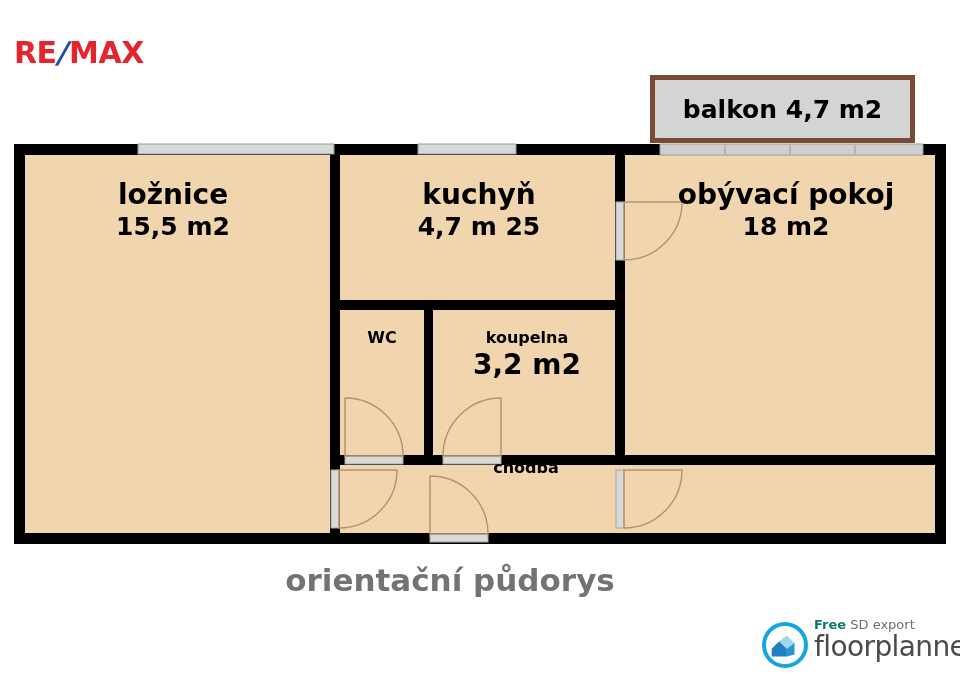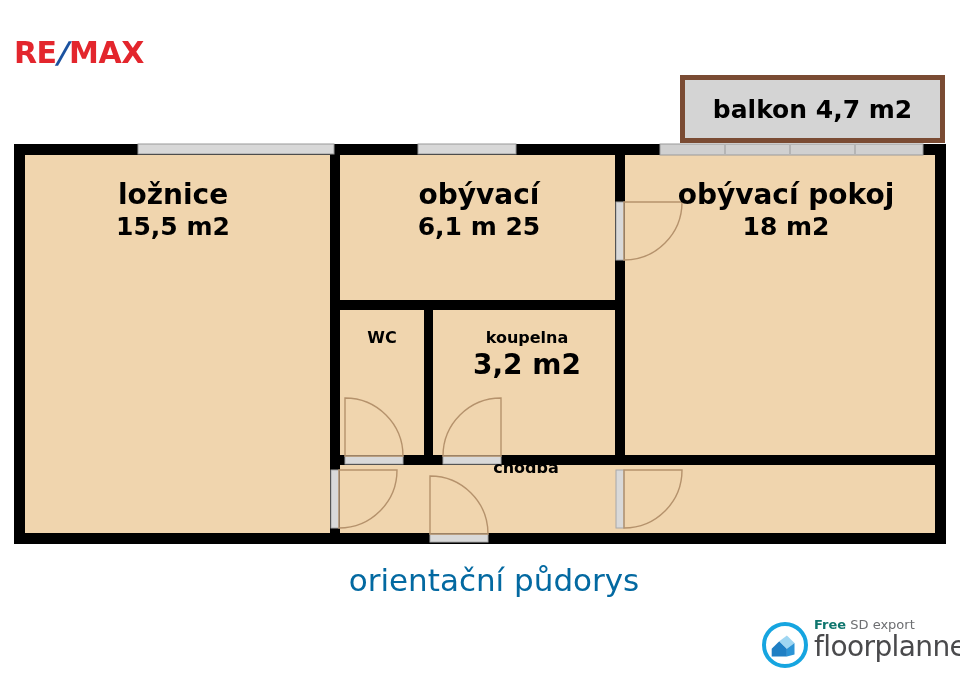--- a/index.html
+++ b/index.html
@@ -41,21 +41,20 @@
     left: 650px;
     top: 75px;
     width: 265px;
     height: 68px;
     background: #d4d4d4;
     border: 5px solid #7a4b33;
     box-sizing: border-box;
     display: flex;
     align-items: center;
     justify-content: center;
-    margin-left: 30px;
   }
   #balcony-label {
     font-size: 25px;
     font-weight: bold;
     color: #000;
     white-space: nowrap;
   }
 
   
   #plan {
@@ -88,23 +87,22 @@
   #label-chodba    { left: 430px; top: 458px; width: 192px; }
 
   
   #caption {
     position: absolute;
     left: 0;
     top: 562px;
     width: 900px;
     text-align: center;
     font-size: 31px;
-    font-weight: normal;
-    color: #0369a1;
-    padding-left: 44px;
+    font-weight: bold;
+    color: #737373;
   }
 
   
   #fp-logo {
     position: absolute;
     left: 762px;
     top: 618px;
     width: 196px;
     height: 56px;
   }
@@ -211,22 +209,22 @@
     <path d="M 624 470 L 682 470 A 58 58 0 0 1 624 528 Z" fill="none" stroke="#b5926c" stroke-width="1.4"></path>
   </g>
 </svg>
 
 <div class="room-label" id="label-loznice">
   <span class="room-name">ložnice</span>
   <span class="room-area">15,5 m2</span>
 </div>
 
 <div class="room-label" id="label-kuchyn">
-  <span class="room-name">obývací</span>
-  <span class="room-area">6,1 m 25</span>
+  <span class="room-name">kuchyň</span>
+  <span class="room-area">4,7 m 25</span>
 </div>
 
 <div class="room-label" id="label-obyvaci">
   <span class="room-name">obývací pokoj</span>
   <span class="room-area">18 m2</span>
 </div>
 
 <div class="room-label small" id="label-wc">
   <span class="room-name">WC</span>
 </div>

